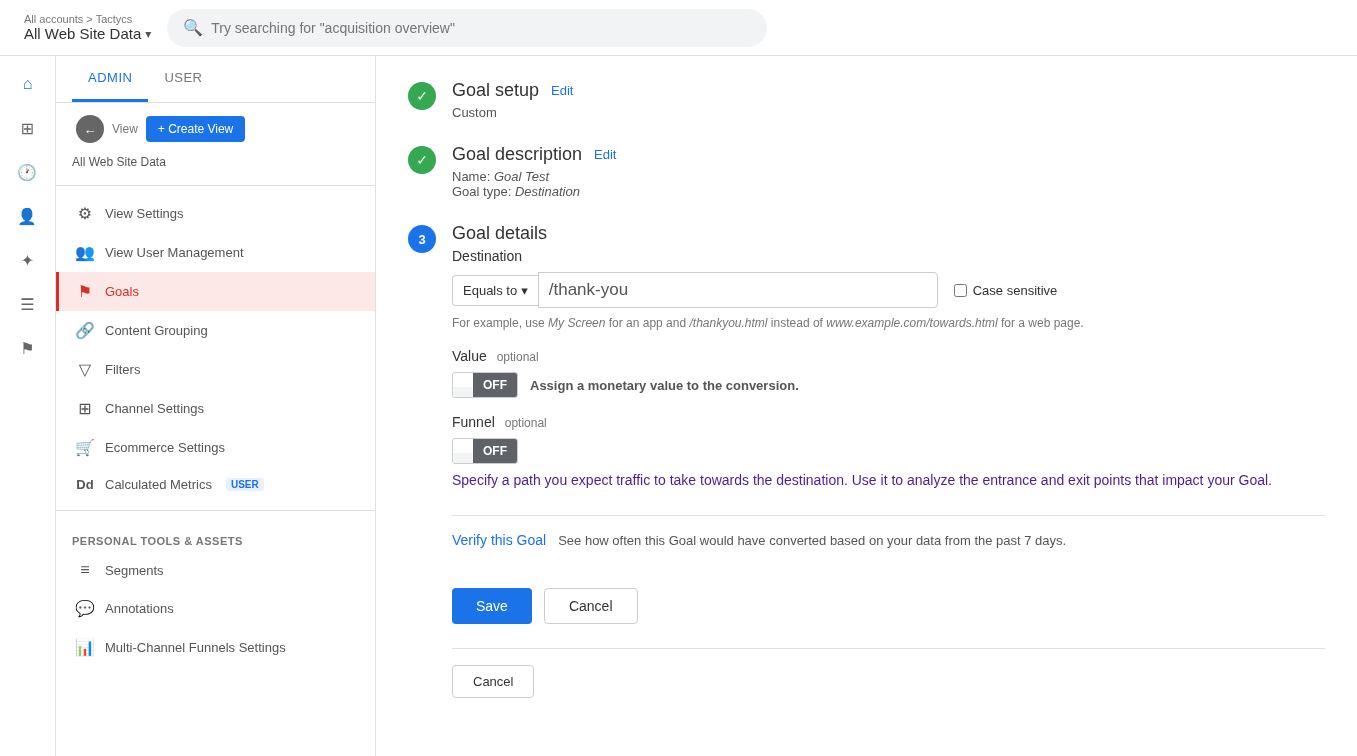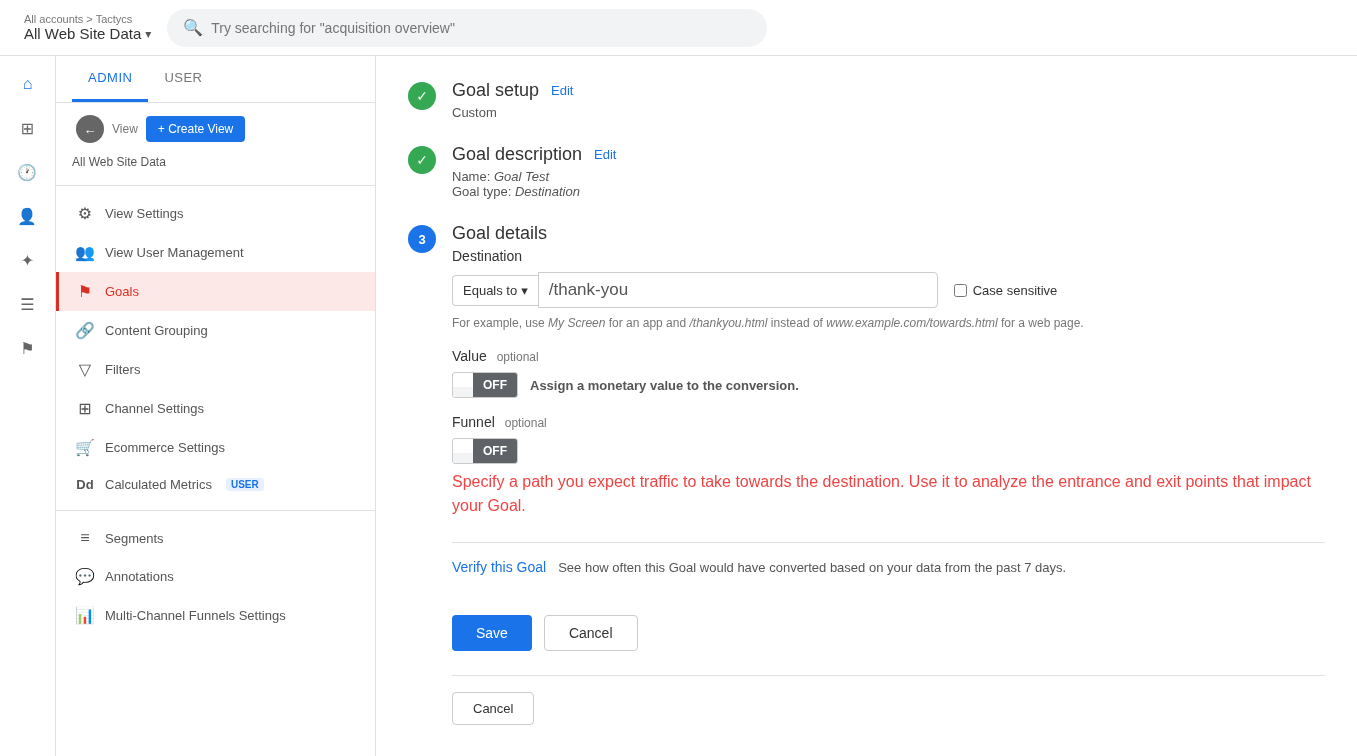--- a/index.html
+++ b/index.html
@@ -145,21 +145,21 @@
       display: flex; align-items: flex-end; border: 1px solid #ccc;
       border-radius: 3px; overflow: hidden; cursor: pointer; font-size: 12px;
     }
     .toggle-side {
       padding: 5px 10px; background: #f1f3f4; color: #999;
     }
     .toggle-label-off {
       padding: 5px 10px; background: #5f6368; color: #fff; font-weight: 600; font-size: 12px;
     }
     .assign-text { font-size: 13px; color: #555; font-weight: bold; }
-    .funnel-hint { font-size: 16px; color: #ef4444; line-height: 1.5; margin-bottom: 24px; }
+    .funnel-hint { font-size: 14px; color: #4c1d95; line-height: 1.5; margin-bottom: 24px; }
 
     .verify-row {
       display: flex; align-items: center; gap: 12px; margin-bottom: 24px;
       padding-bottom: 16px;
     }
     .verify-link { color: #1a73e8; font-size: 14px; cursor: pointer; text-decoration: none; font-weight: 500; }
     .verify-desc { font-size: 13px; color: #555; }
 
     .action-row { display: flex; gap: 12px; margin-bottom: 24px; }
     .save-btn {
@@ -271,20 +271,21 @@
         <span>Ecommerce Settings</span>
       </li>
       <li class="sidebar-nav-item">
         <span class="item-icon" style="font-size:13px;font-weight:700;">Dd</span>
         <span>Calculated Metrics</span>
         <span class="beta-badge">USER</span>
       </li>
     </ul>
 
     <div class="divider"></div>
+    <div class="section-label">PERSONAL TOOLS &amp; ASSETS</div>
 
     <ul class="sidebar-nav-list">
       <li class="sidebar-nav-item">
         <span class="item-icon">≡</span>
         <span>Segments</span>
       </li>
       <li class="sidebar-nav-item">
         <span class="item-icon">💬</span>
         <span>Annotations</span>
       </li>

